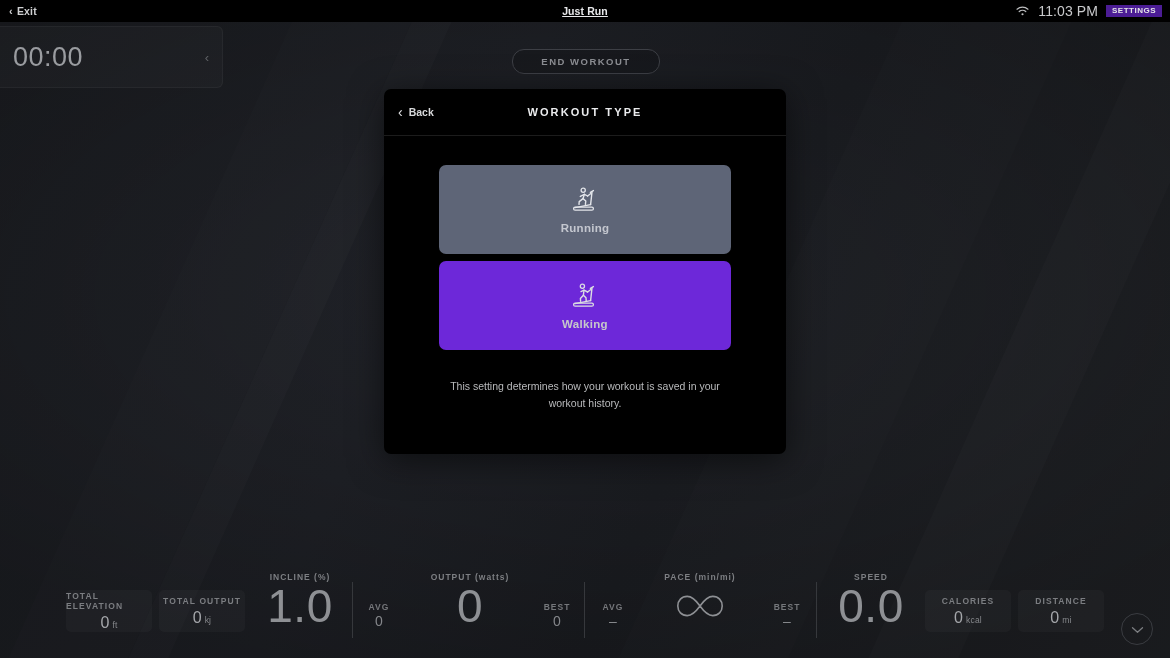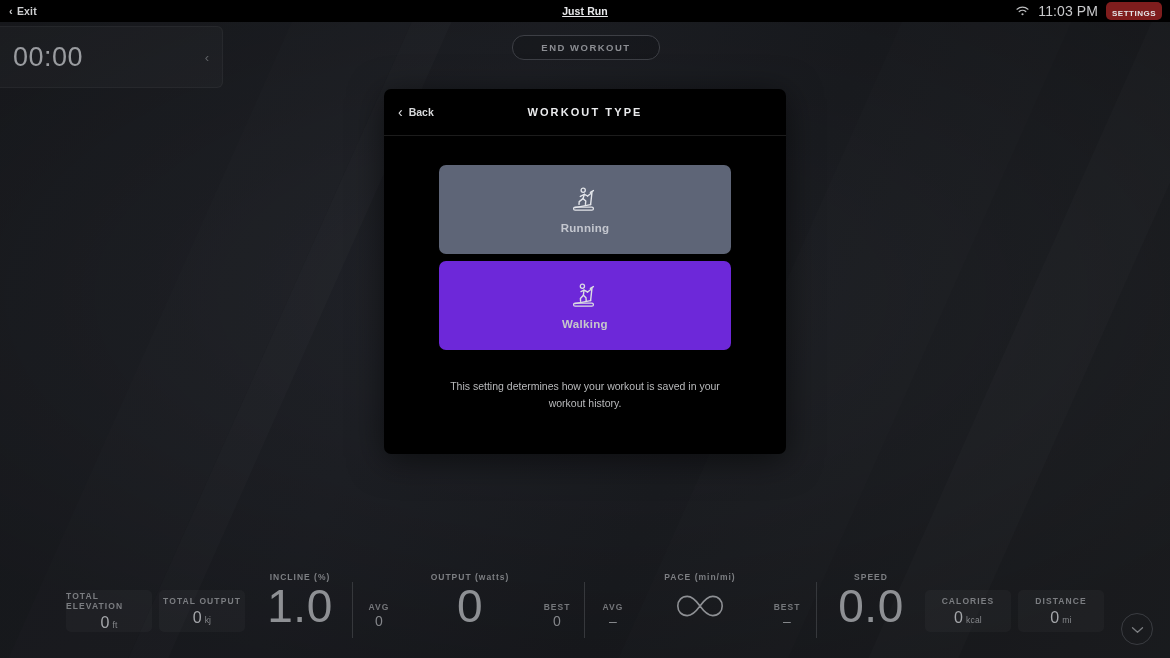--- a/index.html
+++ b/index.html
@@ -82,27 +82,27 @@
     align-items: center;
     gap: 8px;
   }
   .wifi-icon { width: 15px; height: 12px; display: block; }
   .clock {
     font-size: 14px;
     color: #c9cacc;
     letter-spacing: 0.1px;
   }
   .settings-btn {
-    background: #7f1d1d;
+    background: #4c1d95;
     color: #e4e5e7;
     font-size: 8px;
     font-weight: bold;
     letter-spacing: 0.5px;
-    padding: 7px 6px 2px 6px;
-    border-radius: 5px;
+    padding: 1px 6px 2px 6px;
+    border-radius: 0;
     cursor: pointer;
   }
 
   
   .timer-panel {
     position: absolute;
     left: 0; top: 26px;
     width: 222px; height: 60px;
     background: rgba(255,255,255,0.022);
     border: 1px solid rgba(255,255,255,0.045);
@@ -124,21 +124,21 @@
     right: 13px;
     font-size: 13px;
     color: #5f6165;
     cursor: pointer;
     line-height: 1;
   }
 
   
   .end-workout {
     position: absolute;
-    left: 512px; top: 35px;
+    left: 512px; top: 49px;
     width: 146px; height: 23px;
     border: 1px solid #3d3f45;
     border-radius: 12px;
     display: flex;
     align-items: center;
     justify-content: center;
     font-size: 9.5px;
     font-weight: bold;
     letter-spacing: 1.5px;
     color: #8c8e93;

